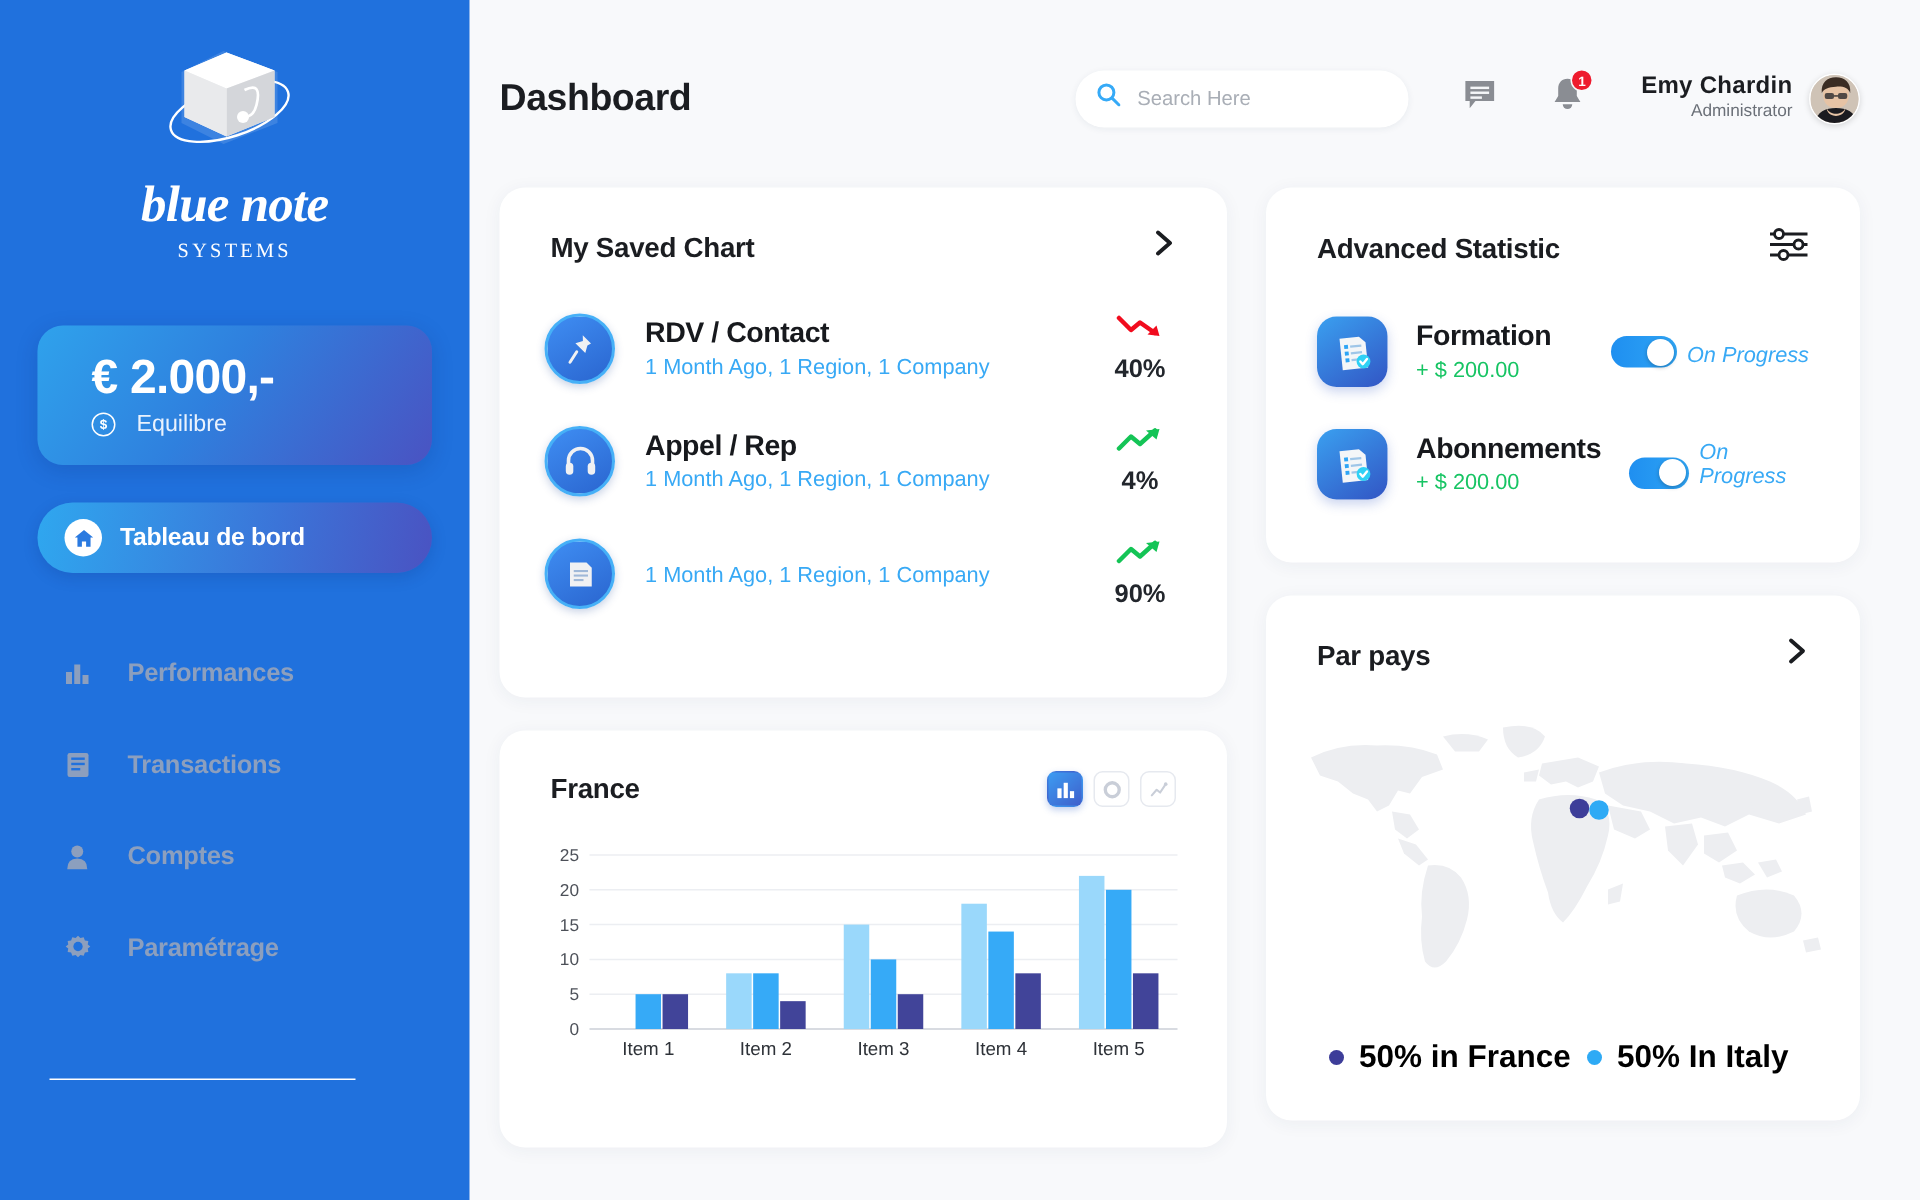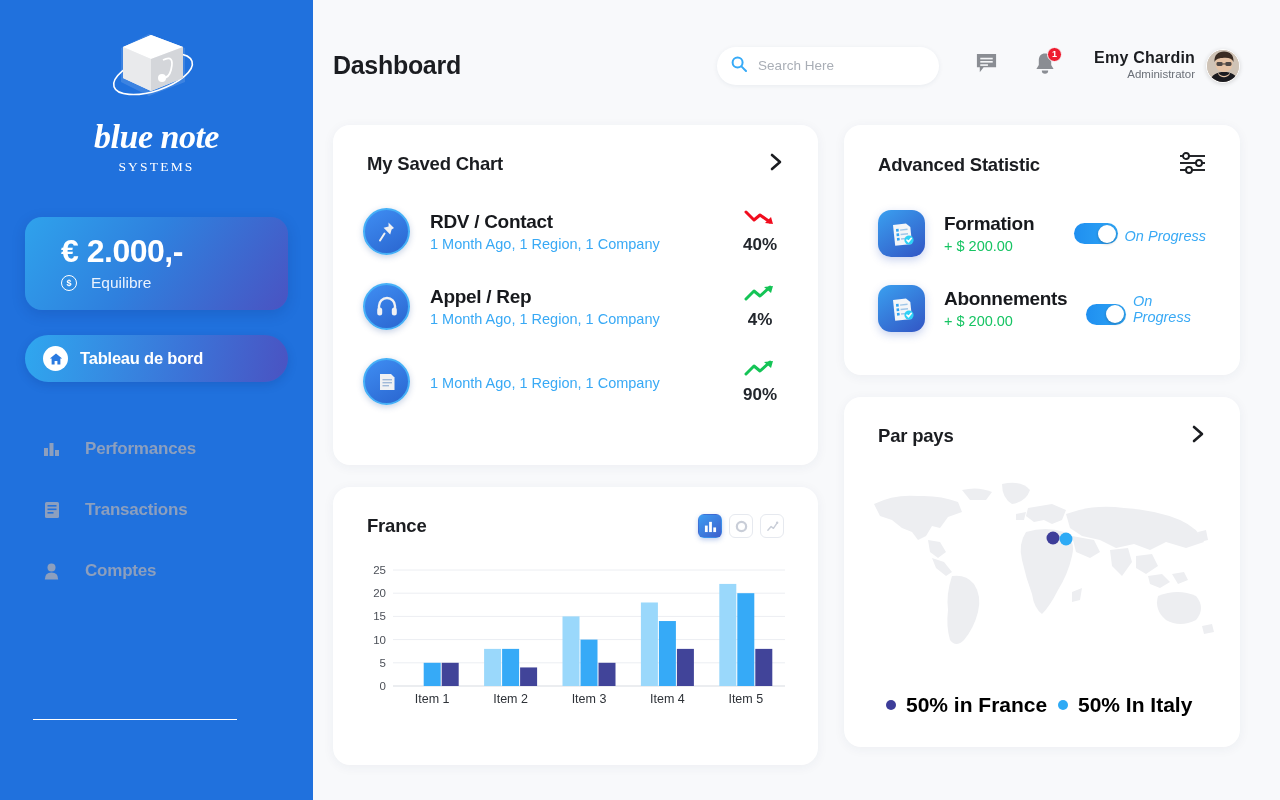--- a/index.html
+++ b/index.html
@@ -241,20 +241,29 @@
         <span class="nav-label">Transactions</span>
       </div>
       <div class="nav-item">
         <span class="nav-icon">
           <svg width="15" height="17" viewBox="0 0 15 17">
               <circle cx="7.5" cy="4.6" r="4" fill="#8c9fbe"></circle>
               <path d="M0.8 16.5 Q0.8 9.4 7.5 9.4 Q14.2 9.4 14.2 16.5 Z" fill="#8c9fbe"></path>
             </svg>
         </span>
         <span class="nav-label">Comptes</span>
+      </div>
+      <div class="nav-item">
+        <span class="nav-icon">
+          <svg width="18" height="18" viewBox="0 0 18 18">
+            <path d="M9 0.8 L10.6 2.4 L12.8 1.8 L13.6 4 L15.9 4.3 L15.5 6.6 L17.2 8 L15.5 9.4 L15.9 11.7 L13.6 12 L12.8 14.2 L10.6 13.6 L9 15.2 L7.4 13.6 L5.2 14.2 L4.4 12 L2.1 11.7 L2.5 9.4 L0.8 8 L2.5 6.6 L2.1 4.3 L4.4 4 L5.2 1.8 L7.4 2.4 Z" fill="#8c9fbe"></path>
+            <circle cx="9" cy="8" r="3.1" fill="#2071dd"></circle>
+          </svg>
+        </span>
+        <span class="nav-label">Paramétrage</span>
       </div>
     </nav>
 
     <div class="sidebar-divider"></div>
   </aside>
 
   <section class="main">
 
     <header class="topbar">
       <h1 class="page-title">Dashboard</h1>

